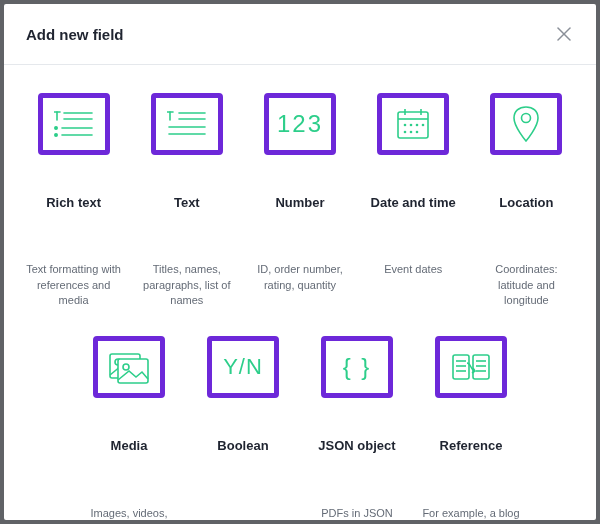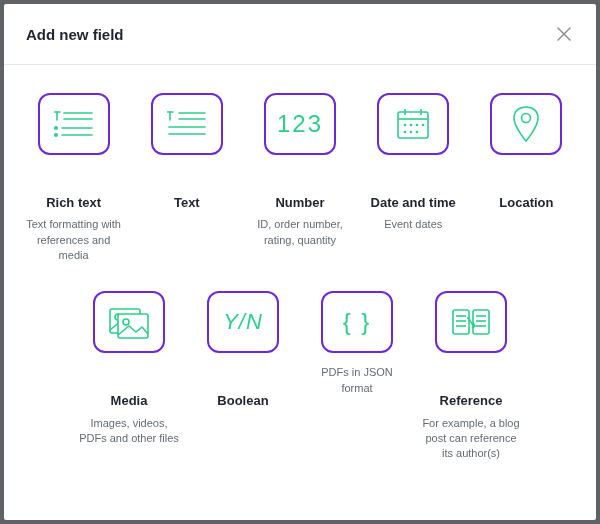--- a/index.html
+++ b/index.html
@@ -60,56 +60,56 @@
     width: 100px;
     display: flex;
     flex-direction: column;
     align-items: center;
     text-align: center;
     cursor: pointer;
   }
   .icon-box {
     width: 72px;
     height: 62px;
-    border: 2px solid #6d28d9;
-    border-radius: 12px;
+    border: 5px solid #6d28d9;
+    border-radius: 4px;
     display: flex;
     align-items: center;
     justify-content: center;
     margin-bottom: 12px;
     color: #2dce8a;
   }
   .icon-box svg { display: block; }
   .field-title {
     font-size: 13px;
     font-weight: 700;
     color: #1f2430;
     margin-bottom: 6px;
     line-height: 1.25;
     margin-top: 28px;
   }
   .field-desc {
     font-size: 11px;
     color: #646b76;
     line-height: 1.4;
+    margin-top: 45px;
   }
   .num-text {
     font-family: inherit;
     font-size: 24px;
     font-weight: 400;
     letter-spacing: 2px;
     color: #2dce8a;
   }
   .yn-text {
     font-family: inherit;
     font-size: 22px;
     font-weight: 400;
     letter-spacing: 1px;
     color: #2dce8a;
-    font-style: italic;
   }
   .json-text {
     font-family: inherit;
     font-size: 24px;
     font-weight: 400;
     letter-spacing: 2px;
     color: #2dce8a;
   }
 </style>
 </head>
@@ -157,20 +157,21 @@
               <line x1="3" y1="3" x2="3" y2="11"></line>
                 <line x1="0" y1="3" x2="6" y2="3"></line>
               <line x1="12" y1="4" x2="38" y2="4"></line>
               <line x1="12" y1="10" x2="38" y2="10"></line>
               <line x1="2" y1="18" x2="38" y2="18"></line>
               <line x1="2" y1="25" x2="38" y2="25"></line>
             </g>
           </svg>
         </div>
         <div class="field-title">Text</div>
+        <div class="field-desc">Titles, names, paragraphs, list of names</div>
       </div>
 
       <div class="field-card">
         <div class="icon-box">
           <span class="num-text">123</span>
         </div>
         <div class="field-title">Number</div>
         <div class="field-desc">ID, order number, rating, quantity</div>
       </div>
 
@@ -201,20 +202,21 @@
       <div class="field-card">
         <div class="icon-box">
           <svg width="30" height="38" viewBox="0 0 30 38">
             <g stroke="#2dce8a" stroke-width="1.6" fill="none">
               <path d="M15 36 C15 36 27 22 27 13 C27 6 22 2 15 2 C8 2 3 6 3 13 C3 22 15 36 15 36 Z"></path>
               <circle cx="15" cy="13" r="4.5"></circle>
             </g>
           </svg>
         </div>
         <div class="field-title">Location</div>
+        <div class="field-desc">Coordinates: latitude and longitude</div>
       </div>
 
     </div>
 
     <div class="grid-row">
 
       <div class="field-card">
         <div class="icon-box">
           <svg width="42" height="34" viewBox="0 0 42 34">
             <g stroke="#2dce8a" stroke-width="1.6" fill="none">
@@ -235,20 +237,21 @@
         <div class="icon-box">
           <span class="yn-text">Y/N</span>
         </div>
         <div class="field-title">Boolean</div>
       </div>
 
       <div class="field-card">
         <div class="icon-box">
           <span class="json-text">{ }</span>
         </div>
+        <div class="field-title">JSON object</div>
         <div class="field-desc">PDFs in JSON format</div>
       </div>
 
       <div class="field-card">
         <div class="icon-box">
           <svg width="40" height="34" viewBox="0 0 40 34">
             <g stroke="#2dce8a" stroke-width="1.6" fill="none">
               <rect x="2" y="5" width="16" height="24" rx="2"></rect>
               <line x1="5" y1="11" x2="15" y2="11"></line>
               <line x1="5" y1="16" x2="15" y2="16"></line>

